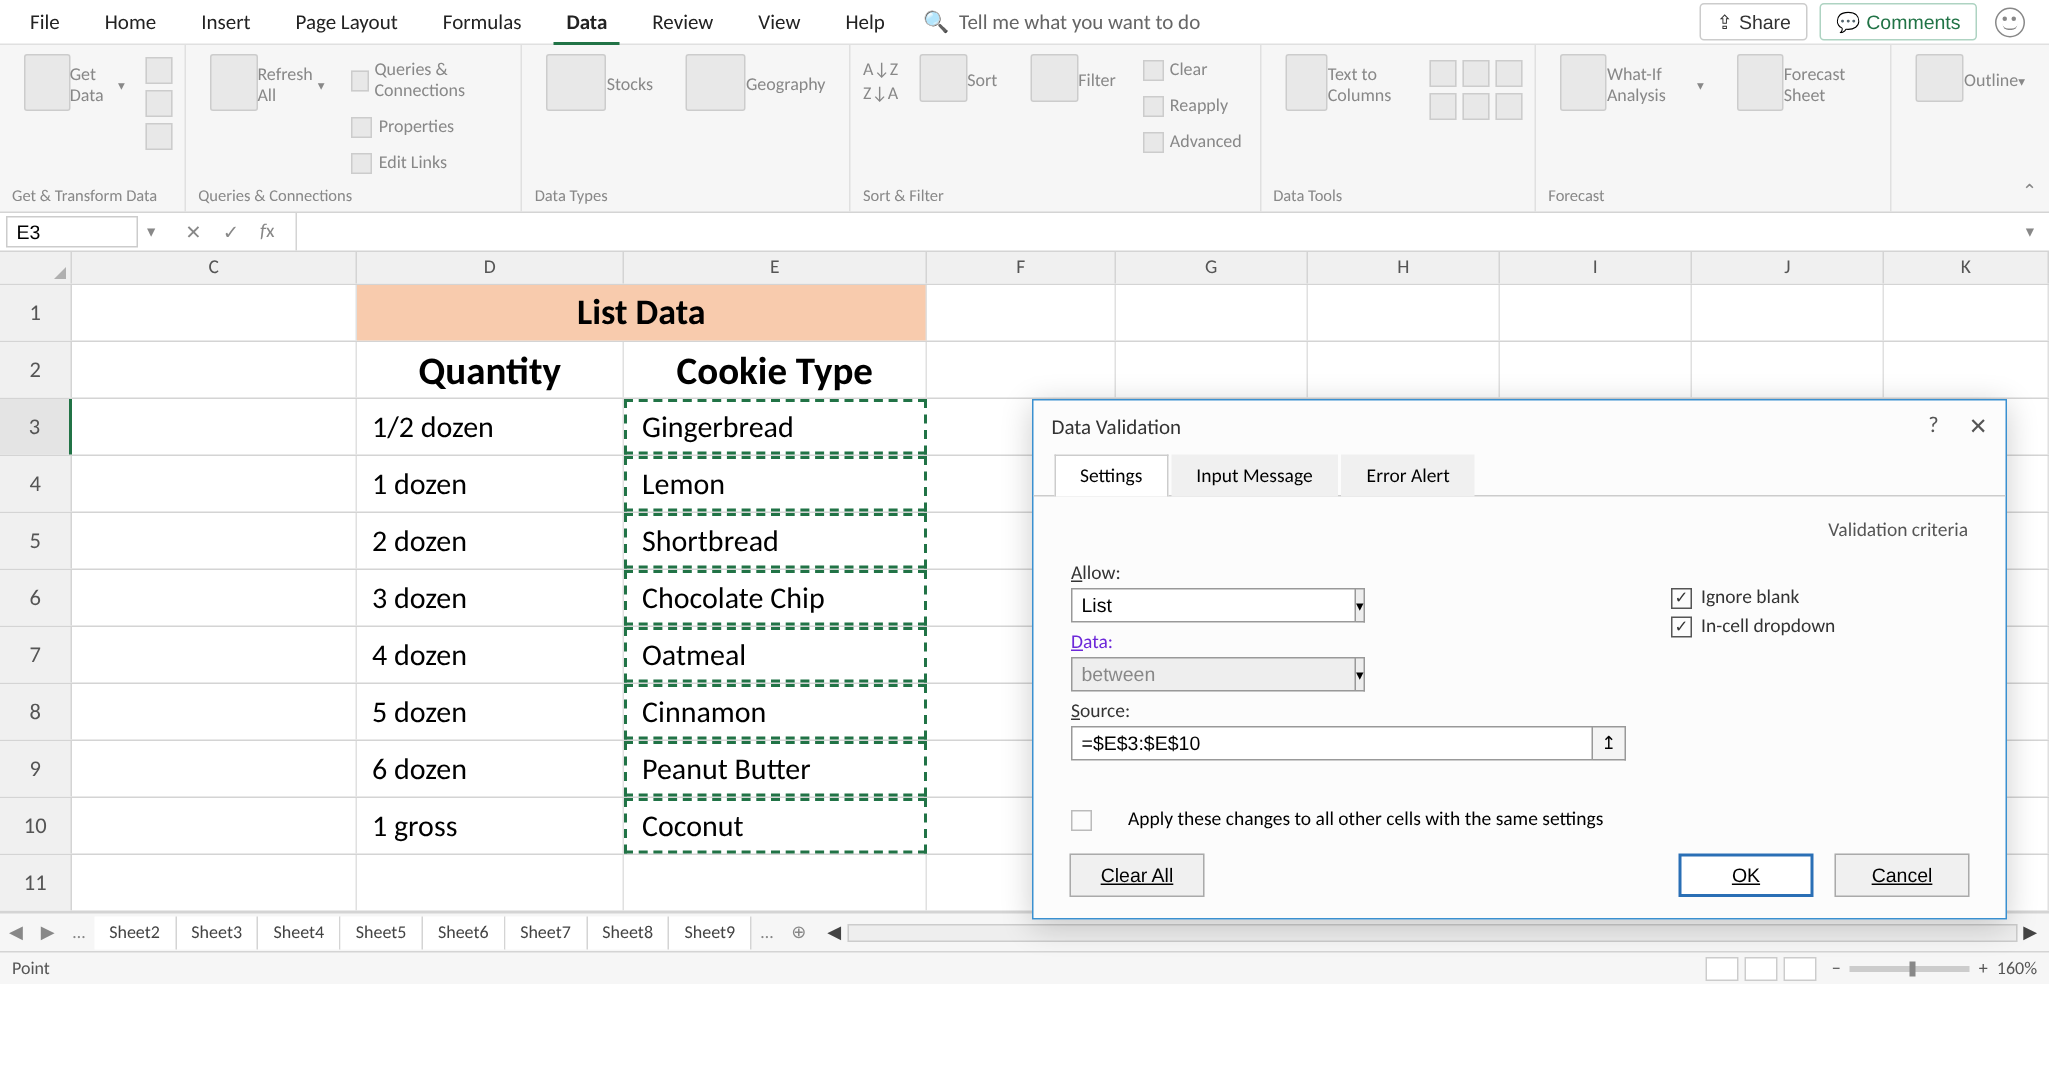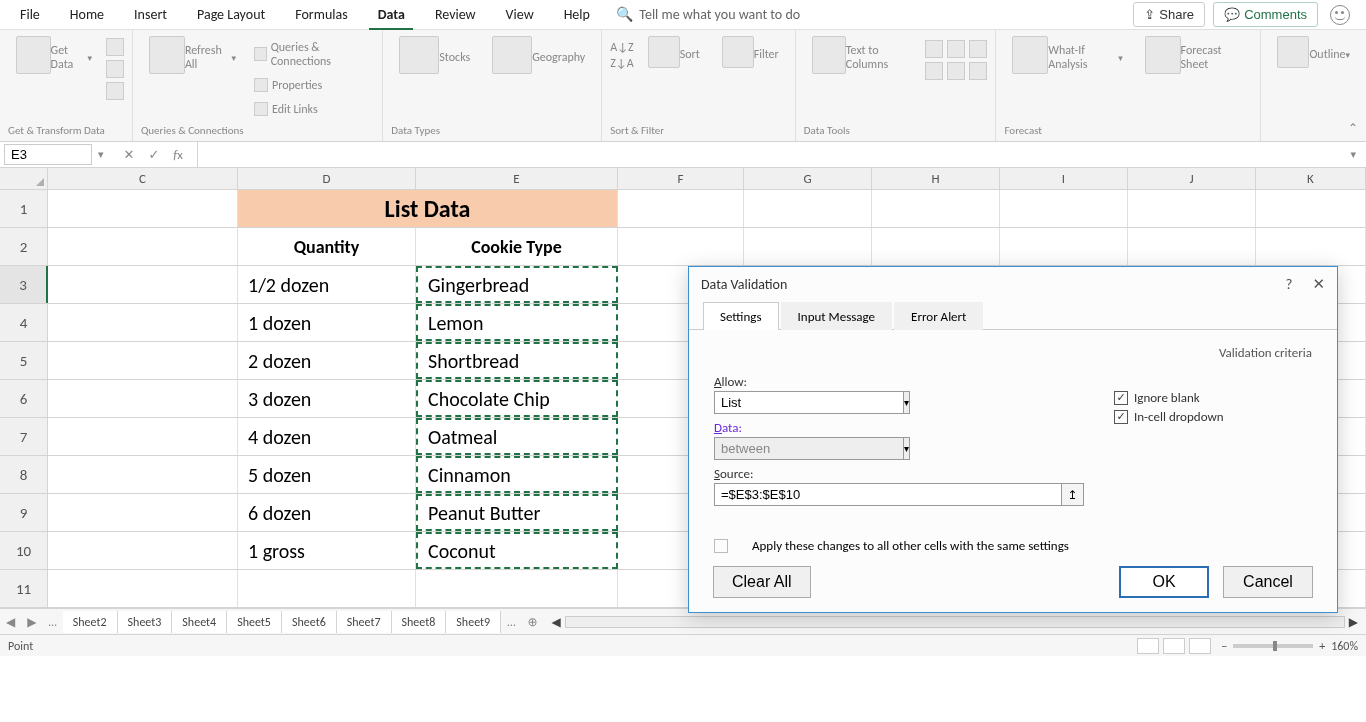--- a/index.html
+++ b/index.html
@@ -38,21 +38,21 @@
 .colhdr { display: flex; height: 22px; border-bottom: 1px solid #d4d4d4; }
 .corner { width: 48px; background: #f0f0f0; border-right: 1px solid #d4d4d4; display:flex; align-items:center; justify-content:center; position:relative; }
 .corner::after { content:""; position:absolute; right:3px; bottom:3px; border-left:8px solid transparent; border-bottom:8px solid #b0b0b0; }
 .ch { flex: 0 0 var(--w); text-align: center; font-size: 13px; color: #555; background: #f0f0f0; border-right: 1px solid #d4d4d4; display:flex; align-items:center; justify-content:center; }
 .rows { }
 .row { display: flex; height: 38px; border-bottom: 1px solid #d4d4d4; }
 .rh { width: 48px; background: #f0f0f0; border-right: 1px solid #d4d4d4; text-align: center; font-size: 15px; color: #555; display:flex; align-items:center; justify-content:center; }
 .rh.sel { background: #e4e4e4; border-right: 2px solid #217346; }
 .cell { flex: 0 0 var(--w); border-right: 1px solid #e0e0e0; padding: 4px 10px; font-size: 20px; display:flex; align-items:center; }
 .titlecell { grid-column: span 2; background: #f8cbad; font-weight: 700; font-size: 24px; justify-content: center; }
-.hdrcell { font-weight: 700; font-size: 18px; justify-content:center; }
+.hdrcell { font-weight: 700; font-size: 26px; justify-content:center; }
 .marching { border: 2px dashed #217346 !important; }
 
 .sheettabs { display: flex; align-items: center; height: 26px; border-top: 1px solid #d4d4d4; background: #f6f6f6; font-size: 12px; color: #444; }
 .sheettabs .nav { padding: 0 6px; color: #888; }
 .sheettabs .tab { padding: 4px 10px; border-right: 1px solid #d4d4d4; background: #fff; cursor:pointer; }
 .sheettabs .scroll { flex: 1; display:flex; align-items:center; padding:0 8px; }
 .sheettabs .scrollbar { flex:1; height:12px; background:#eee; border:1px solid #ccc; margin:0 4px; }
 
 .status { display: flex; align-items: center; height: 22px; border-top: 1px solid #d4d4d4; background: #f6f6f6; font-size: 12px; color: #555; padding: 0 8px; }
 .status .sp { flex:1; }
@@ -77,21 +77,21 @@
 .dialog .combo { display:flex; width: 180px; }
 .dialog .combo input { flex:1; border:1px solid #999; padding:3px 6px; font-size:13px; }
 .dialog .combo .arrow { width:18px; border:1px solid #999; border-left:none; background:#eee; display:flex; align-items:center; justify-content:center; font-size:10px; }
 .dialog .combo.disabled input { background:#eee; color:#888; }
 .dialog .chk { display:flex; align-items:center; gap:6px; color:#333; margin:4px 0; }
 .dialog .chkbox { width:14px; height:14px; border:1px solid #555; display:flex; align-items:center; justify-content:center; font-size:11px; color:#333; }
 .dialog .src { display:flex; width: 370px; }
 .dialog .src input { flex:1; border:1px solid #999; padding:3px 6px; font-size:13px; }
 .dialog .src .pick { width:22px; border:1px solid #999; border-left:none; background:#f4f4f4; display:flex; align-items:center; justify-content:center; font-size:12px; }
 .dialog .btnrow { position:absolute; bottom:14px; left:24px; right:24px; display:flex; justify-content:space-between; }
-.dialog .btn { min-width:90px; padding:5px 18px; border:1px solid #aaa; background:#f0f0f0; font-size:16px; cursor:pointer; }
+.dialog .btn { min-width:90px; padding:5px 18px; border:1px solid #aaa; background:#f0f0f0; font-size:13px; cursor:pointer;text-decoration:underline; }
 .dialog .btn.primary { border:2px solid #2a6fb5; background:#fff; }
 .dialog .btngroup { display:flex; gap:14px; }
 .dialog .apply { display:flex; align-items:center; gap:24px; color:#000000; margin-top:26px; }
 </style>
 </head>
 <body>
 
 <div class="menubar">
   <div class="menuitem">File</div>
   <div class="menuitem">Home</div>
@@ -178,20 +178,34 @@
         <div>Z↓A</div>
       </div>
       <div class="rbtn">
           <div class="ricon"></div>
           <span>Sort</span>
         </div>
       <div class="rbtn">
           <div class="ricon"></div>
           <span>Filter</span>
         </div>
+      <div style="display:flex;flex-direction:column;gap:6px;padding-top:4px;">
+        <div class="rtxt">
+            <span class="mini"></span>
+            <span>Clear</span>
+          </div>
+        <div class="rtxt">
+            <span class="mini"></span>
+            <span>Reapply</span>
+          </div>
+        <div class="rtxt">
+            <span class="mini"></span>
+            <span>Advanced</span>
+          </div>
+      </div>
     </div>
     <div class="rlabel">Sort &amp; Filter</div>
   </div>
   <div class="rgroup">
     <div class="ritems">
       <div class="rbtn">
           <div class="ricon big"></div>
           <span>Text to Columns</span>
         </div>
       <div style="display:grid;grid-template-columns:repeat(3,18px);gap:4px;padding-top:6px;">

